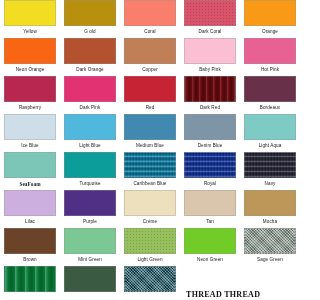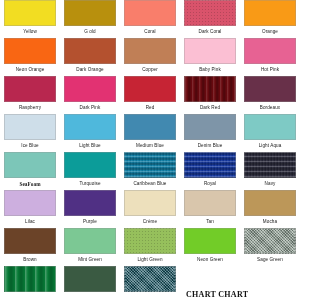--- a/index.html
+++ b/index.html
@@ -213,14 +213,14 @@
         <div class="sw " style="background-color: rgb(58, 90, 66);"></div>
         <span class="lbl"></span>
       </div>
       <div class="cell">
         <div class="sw tex-weave" style="background-color: rgb(18, 80, 94);"></div>
         <span class="lbl"></span>
       </div>
       <div class="cell"></div>
       <div class="cell"></div>
     </div>
-  <div class="footer-title">CHART CHART</div>
+  <div class="footer-title">THREAD THREAD</div>
 </div>
 
 </body></html>

